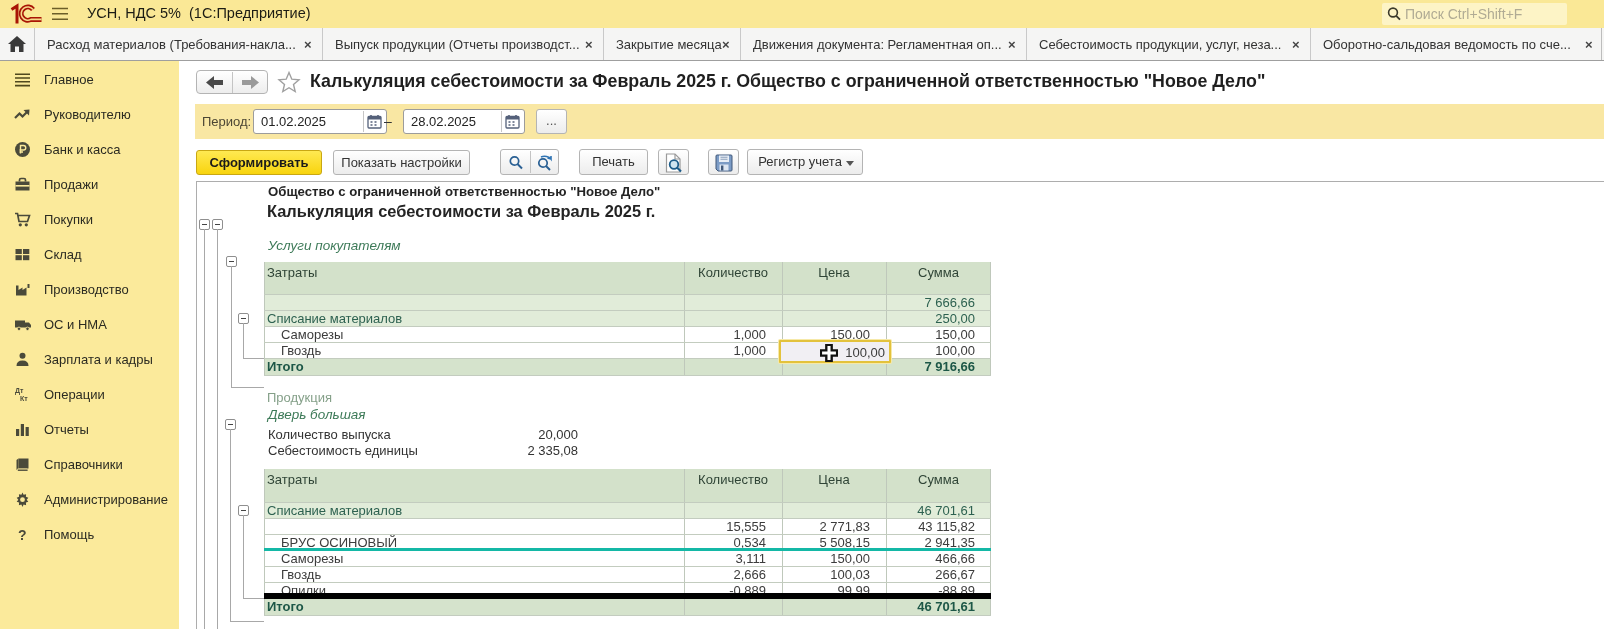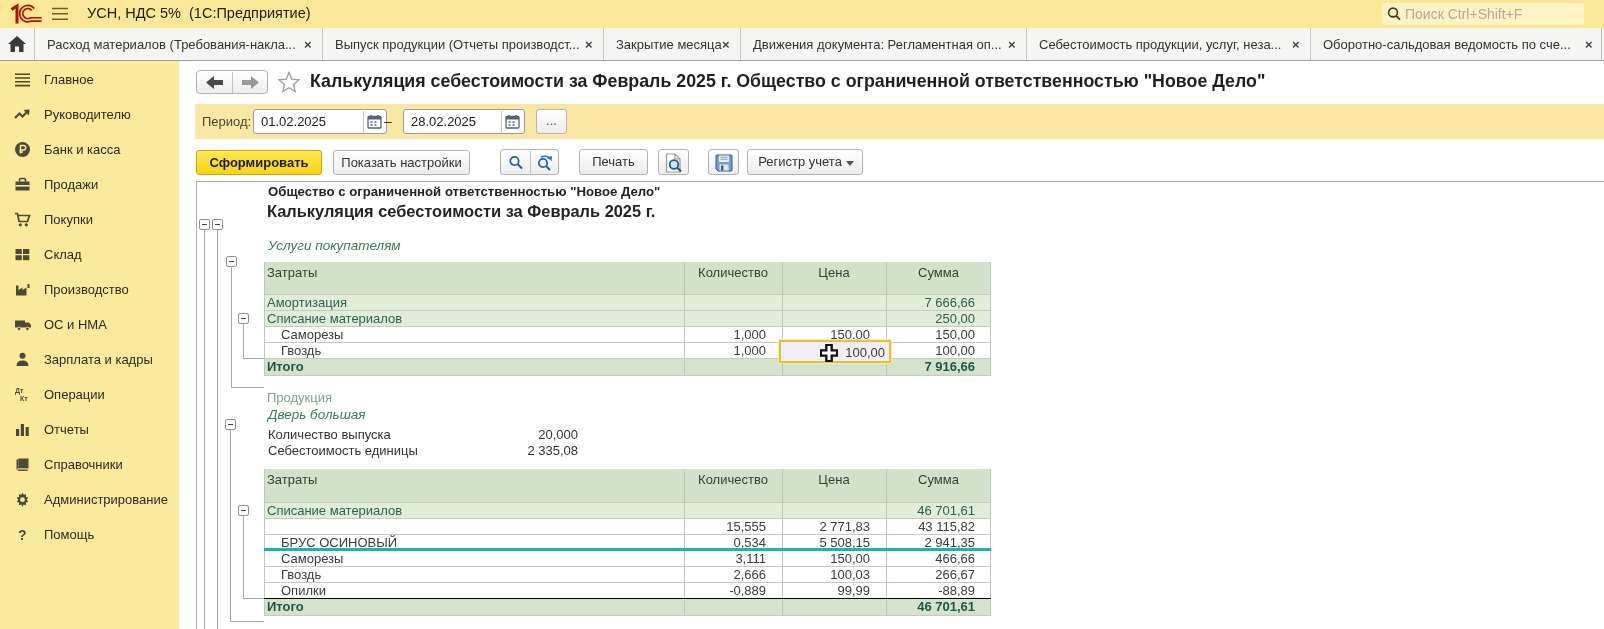--- a/index.html
+++ b/index.html
@@ -2,21 +2,21 @@
 <html><head>
 <meta charset="utf-8">
 <style>
   * { margin:0; padding:0; box-sizing:border-box; }
   html,body { width:1604px; height:629px; overflow:hidden; }
   body { font-family:"Liberation Sans", sans-serif; position:relative; background:#fff; }
   .abs { position:absolute; }
   
   #topbar { left:0; top:0; width:1604px; height:28px; background:#fae896; }
   #ttitle { left:87px; top:5px; font-size:14.5px; color:#1c1c14; }
-  #search { left:1382px; top:3px; width:202px; height:22px; background:#fdf4c6; border-radius:2px; }
+  #search { left:1382px; top:3px; width:185px; height:22px; background:#fdf4c6; border-radius:2px; }
   #search span { position:absolute; left:23px; top:3px; font-size:14px; color:#b0ab94; }
   
   #tabbar { left:0; top:28px; width:1604px; height:33px; background:#f5f5f4; border-bottom:1px solid #9f9f9f; }
   .tab { position:absolute; top:0; height:32px; border-right:1px solid #c9c9c9; font-size:13px; color:#333; }
   .tab .lbl { position:absolute; left:12px; top:9px; white-space:nowrap; }
   .tab .x { position:absolute; top:9px; font-size:13px; color:#444; font-weight:bold; }
   
   #sidebar { left:0; top:61px; width:179px; height:568px; background:#fbea9b; }
   .sbitem { position:absolute; left:0; width:179px; height:35px; }
   .sbitem .txt { position:absolute; left:44px; top:9px; font-size:13px; color:#2b2b22; }
@@ -329,21 +329,20 @@
       <div class="cell c1 " style="line-height:22px;text-align:center">Количество</div>
       <div class="cell c2 " style="line-height:22px;text-align:center">Цена</div>
       <div class="cell c3 " style="line-height:22px;text-align:center">Сумма</div>
       <div class="vline" style="left:420px"></div>
       <div class="vline" style="left:518px"></div>
       <div class="vline" style="left:622px"></div>
       <div class="vline" style="left:0px"></div>
       <div class="vline" style="left:726px"></div>
     </div>
     <div class="grow greenrow" style="top:295px;height:16px;border-bottom:1px solid #c3ccbf">
-      <div class="cell c0" style="padding-left:3px;line-height:15px">Амортизация</div>
       <div class="cell c1 num" style="line-height:15px;"></div>
       <div class="cell c2 num" style="line-height:15px;"></div>
       <div class="cell c3 num" style="line-height:15px;">7 666,66</div>
       <div class="vline" style="left:420px"></div>
       <div class="vline" style="left:518px"></div>
       <div class="vline" style="left:622px"></div>
       <div class="vline" style="left:0px"></div>
       <div class="vline" style="left:726px"></div>
     </div>
     <div class="grow greenrow" style="top:311px;height:16px;border-bottom:1px solid #c3ccbf">
@@ -458,21 +457,21 @@
       <div class="cell c0" style="padding-left:17px;line-height:15px">Гвоздь</div>
       <div class="cell c1 num" style="line-height:15px;">2,666</div>
       <div class="cell c2 num" style="line-height:15px;">100,03</div>
       <div class="cell c3 num" style="line-height:15px;">266,67</div>
       <div class="vline" style="left:420px"></div>
       <div class="vline" style="left:518px"></div>
       <div class="vline" style="left:622px"></div>
       <div class="vline" style="left:0px"></div>
       <div class="vline" style="left:726px"></div>
     </div>
-    <div class="grow whiterow" style="top:583px;height:16px;border-bottom:1px solid #000000">
+    <div class="grow whiterow" style="top:583px;height:16px;border-bottom:6px solid #000000">
       <div class="cell c0" style="padding-left:17px;line-height:15px">Опилки</div>
       <div class="cell c1 num" style="line-height:15px;">-0,889</div>
       <div class="cell c2 num" style="line-height:15px;">99,99</div>
       <div class="cell c3 num" style="line-height:15px;">-88,89</div>
       <div class="vline" style="left:420px"></div>
       <div class="vline" style="left:518px"></div>
       <div class="vline" style="left:622px"></div>
       <div class="vline" style="left:0px"></div>
       <div class="vline" style="left:726px"></div>
     </div>

